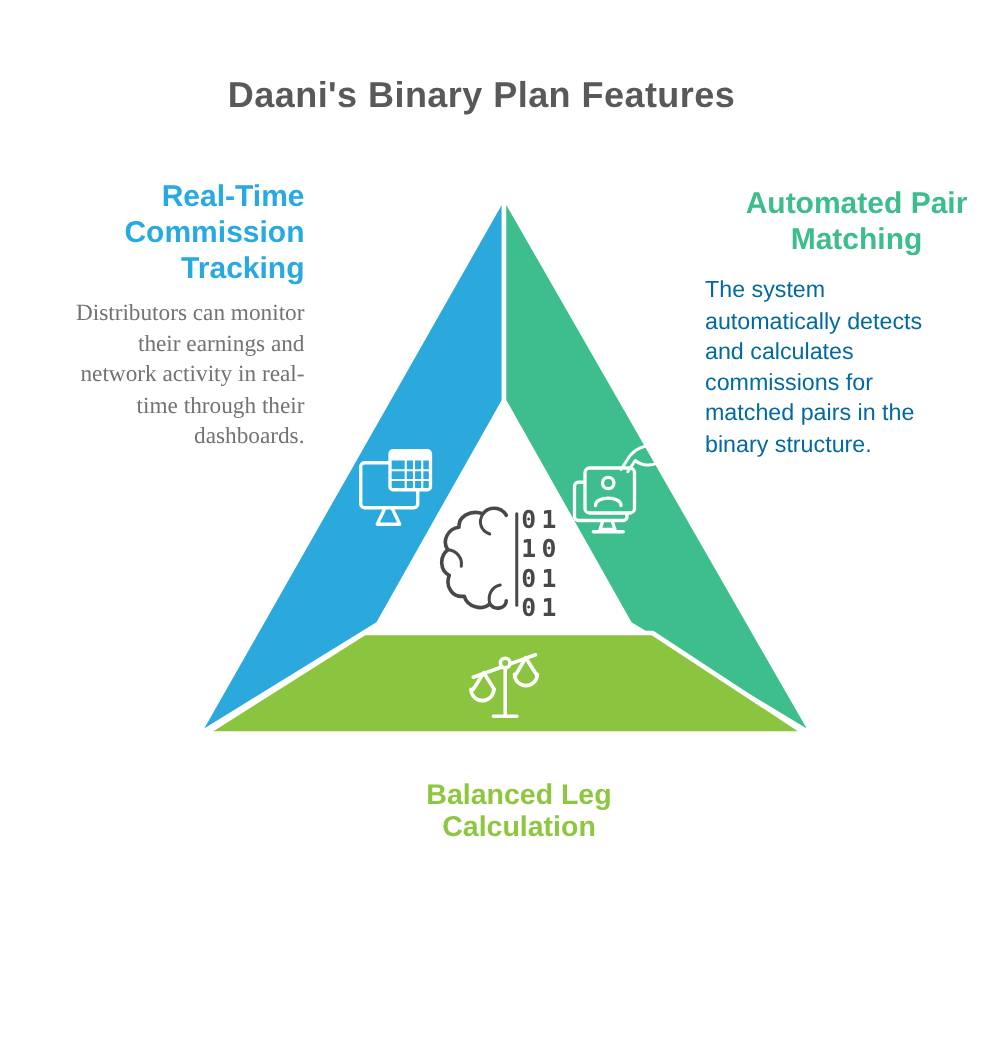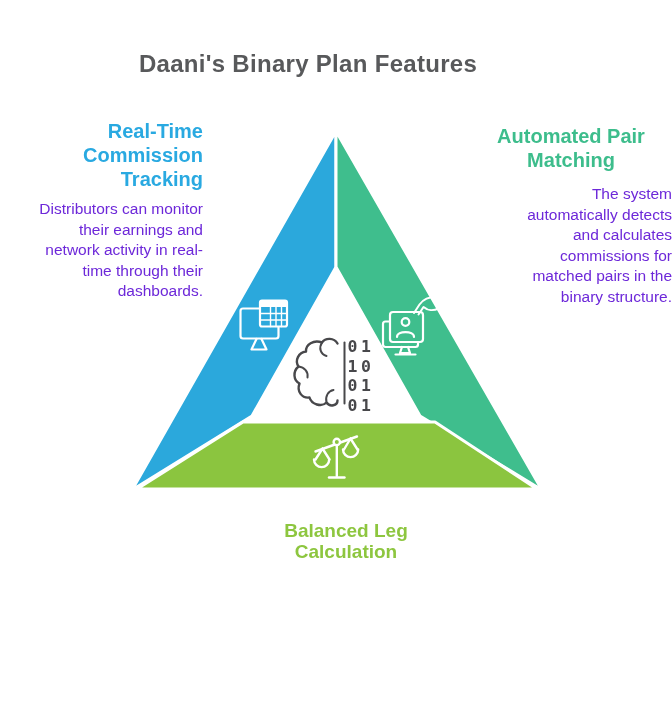--- a/index.html
+++ b/index.html
@@ -1,21 +1,21 @@
 <!DOCTYPE html>
 <html><head>
 <meta charset="utf-8">
 <style>
   html,body{margin:0;padding:0;background:#ffffff;}
   .canvas{
     position:relative;width:672px;height:702px;background:#ffffff;overflow:hidden;
     font-family:"Liberation Sans",sans-serif;
   }
   .title{
-    position:absolute;top:50px;left:0;width:616px;margin:0;
+    position:absolute;top:50px;left:13px;width:616px;margin:0;
     text-align:center;font-size:24px;font-weight:bold;letter-spacing:.3px;
   }
   .diagram-svg{position:absolute;left:0;top:0;}
   .txt{position:absolute;white-space:pre-line;}
   .heading{font-weight:bold;font-size:20px;line-height:24px;}
   .body{font-size:15.5px;line-height:20.5px;}
   .blk-left{left:0;width:203px;text-align:right;}
   .blk-right{left:470px;width:202px;text-align:left;}
   .blk-center{left:10px;width:672px;text-align:center;}
   .left-heading{top:119px;}
@@ -102,29 +102,29 @@
       <text x="361" y="352">01</text>
       <text x="361" y="371.5">10</text>
       <text x="361" y="391">01</text>
       <text x="361" y="410.5">01</text>
     </g>
   </svg>
 
   <div class="txt heading blk-left left-heading" style="color: rgb(41, 169, 225);">Real-Time
 Commission
 Tracking</div>
-  <div class="txt body blk-left left-body" style="color: #6d28d9;">Distributors can monitor
+  <div class="txt body blk-left left-body" style="color: #737373; font-family: Liberation Serif, serif;">Distributors can monitor
 their earnings and
 network activity in real-
 time through their
 dashboards.</div>
 
   <div class="txt heading blk-right right-heading" style="color: rgb(61, 189, 140);">Automated Pair
 Matching</div>
-  <div class="txt body blk-right right-body" style="color: #6d28d9; text-align: right;">The system
+  <div class="txt body blk-right right-body" style="color: #0369a1;">The system
 automatically detects
 and calculates
 commissions for
 matched pairs in the
 binary structure.</div>
 
   <div class="txt heading blk-center bottom-heading" style="color: rgb(141, 198, 63);">Balanced Leg
 Calculation</div>
 
 </div>

